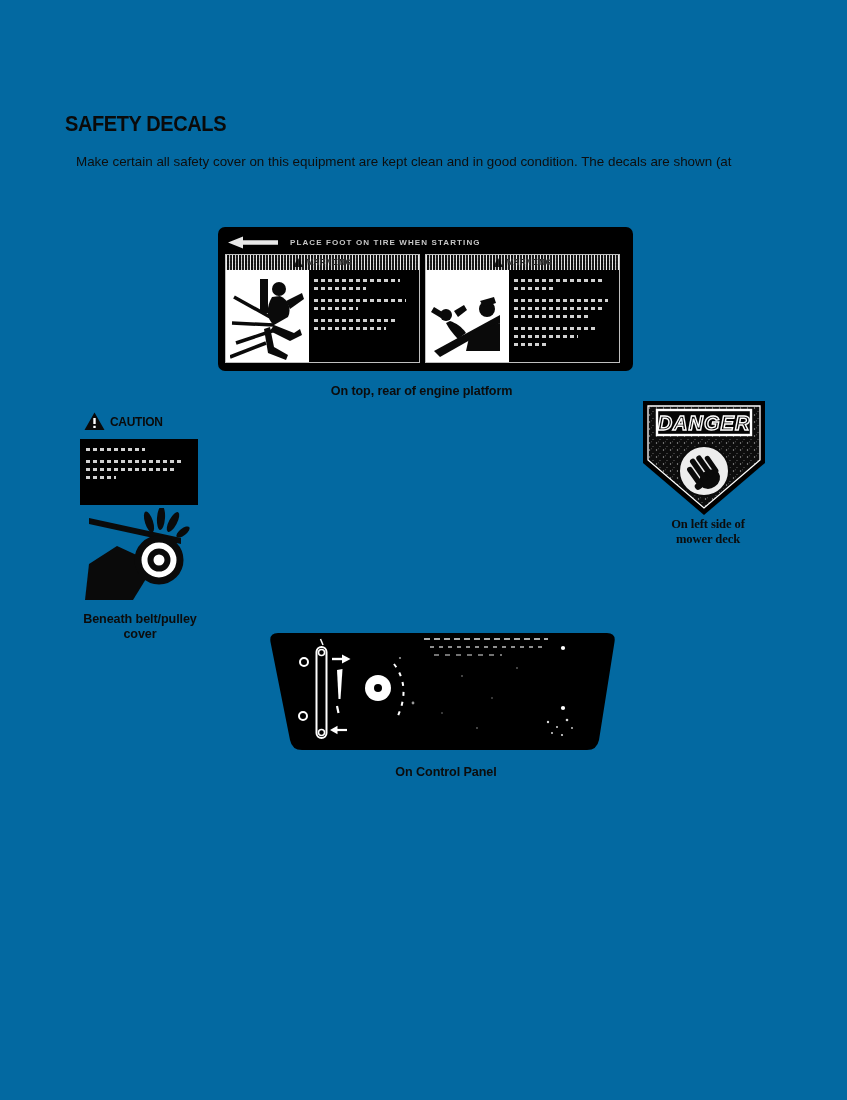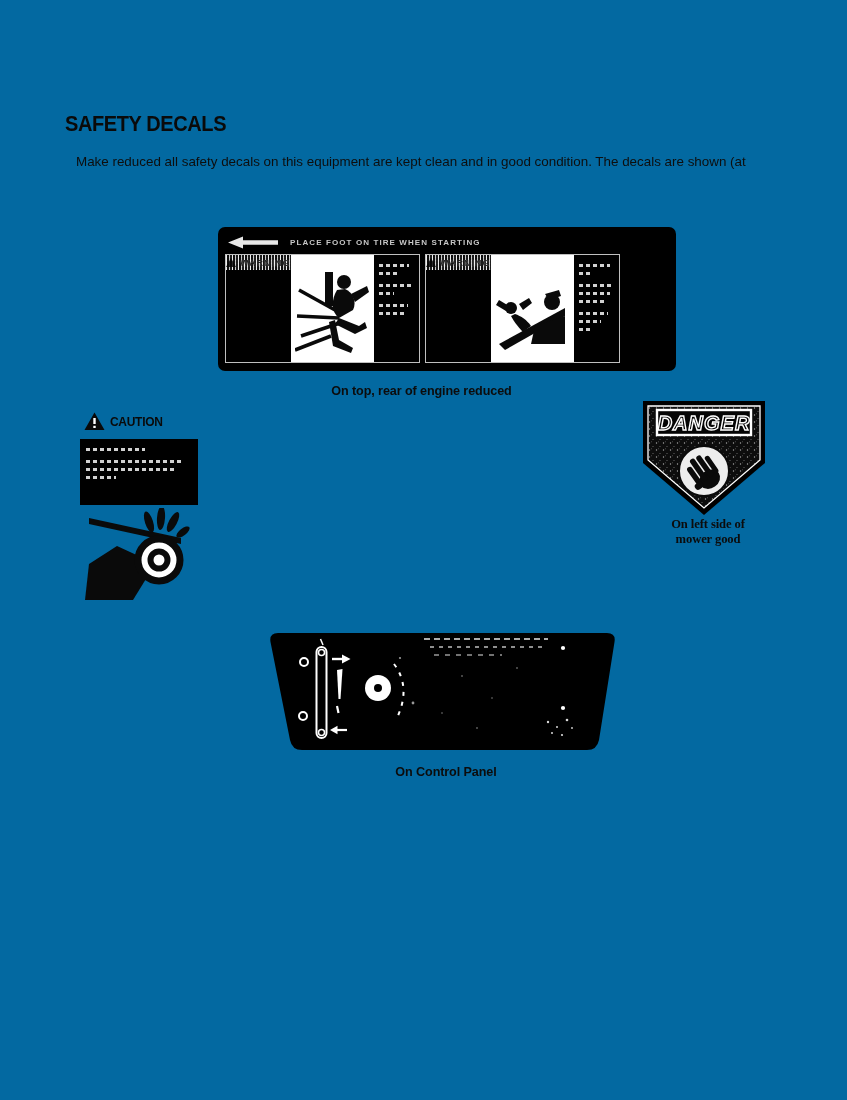--- a/index.html
+++ b/index.html
@@ -4,24 +4,24 @@
 <style>
   html,body{margin:0;padding:0;background:#fff;}
   .sheet{position:relative;width:847px;height:1100px;background:#0369a1;overflow:hidden;
          font-family:"Liberation Sans",sans-serif;color:#0a0a0a;}
   .abs{position:absolute;}
   .title{font-size:20px;font-weight:bold;letter-spacing:-0.4px;transform:scaleY(1.06);transform-origin:left top;}
   .body-text{font-size:13.4px;line-height:19px;color:#0e0e0e;}
   .caption{font-size:12.6px;font-weight:bold;text-align:center;line-height:15px;color:#0c0c0c;letter-spacing:-0.1px;}
 
   
-  .decal-engine{width:458px;height:144px;background:#000;border-radius:7px;}
+  .decal-engine{width:407px;height:144px;background:#000;border-radius:7px;padding-left:8px;}
   .strip{position:absolute;left:10px;top:6px;right:10px;height:18px;display:flex;align-items:center;}
   .strip-text{color:#ddd;font-size:8px;font-weight:bold;letter-spacing:1.1px;margin-left:10px;white-space:nowrap;opacity:.9;}
-  .panel{position:absolute;top:27px;bottom:8px;border:1px solid rgba(255,255,255,.75);display:flex;flex-direction:row;}
+  .panel{position:absolute;top:27px;bottom:8px;border:1px solid rgba(255,255,255,.75);display:flex;flex-direction:column;font-family:Liberation Mono, monospace;}
   .panel-left{left:7px;width:193px;}
   .panel-right{left:207px;width:193px;}
   .warn-band{height:15px;position:relative;display:flex;align-items:center;justify-content:center;
     background-color:#8a8a8a;
     background-image:repeating-linear-gradient(90deg,rgba(255,255,255,.85) 0 1px,rgba(0,0,0,.9) 1px 3px,rgba(255,255,255,.5) 3px 4px,rgba(0,0,0,.8) 4px 6px),
                      repeating-linear-gradient(0deg,rgba(255,255,255,.25) 0 1px,transparent 1px 3px);}
   .warn-txt{position:relative;font-size:9px;font-weight:bold;color:rgba(5,5,5,.85);letter-spacing:1px;
     text-shadow:0 0 1px rgba(255,255,255,.6);}
   .warn-tri{width:0;height:0;border-left:5px solid transparent;border-right:5px solid transparent;
     border-bottom:9px solid rgba(5,5,5,.85);margin-right:4px;}
@@ -40,21 +40,21 @@
   svg{display:block;}
 </style>
 </head>
 <body>
 
 <div class="sheet">
 
   <div class="abs title" style="left:65px;top:112px;">SAFETY DECALS</div>
 
   <div class="abs body-text" style="left:65px;top:152px;width:730px;">
-    <div style="padding-left:11px;">Make reduced all safety decals on this equipment are kept clean and in good condition.  The decals are shown (at</div>
+    <div style="padding-left:11px;">Make certain all safety cover on this equipment are kept clean and in good condition.  The decals are shown (at</div>
   </div>
 
   <div class="abs decal-engine" style="left:218px;top:227px;">
 
     <div class="strip">
       <svg width="52" height="13" viewBox="0 0 52 13">
         <polygon points="0,6.5 15,0.5 15,4.2 50,4.2 50,8.8 15,8.8 15,12.5" fill="#e8e8e8"></polygon>
       </svg>
       <span class="strip-text">PLACE FOOT ON TIRE WHEN STARTING</span>
     </div>
@@ -119,21 +119,21 @@
           <div class="ln" style="width:88%;"></div>
           <div class="ln" style="width:76%;"></div>
           <div class="ln gap" style="width:82%;"></div>
           <div class="ln" style="width:64%;"></div>
           <div class="ln" style="width:34%;"></div>
         </div>
       </div>
     </div>
   </div>
 
-  <div class="abs caption" style="left:218px;top:384px;width:407px;">On top, rear of engine reduced</div>
+  <div class="abs caption" style="left:218px;top:384px;width:407px;">On top, rear of engine platform</div>
 
   <div class="abs caution-head" style="left:84px;top:412px;">
     <svg width="21" height="19" viewBox="0 0 21 19">
       <polygon points="10.5,0.5 20.5,18 0.5,18" fill="#0a0a0a"></polygon>
       <rect x="9.3" y="6" width="2.4" height="6" fill="#fff"></rect>
       <rect x="9.3" y="13.8" width="2.4" height="2.2" fill="#fff"></rect>
     </svg>
     <span class="caution-word">CAUTION</span>
   </div>
 
@@ -154,20 +154,24 @@
         <g fill="#0a0a0a">
           <ellipse cx="64" cy="14" rx="4" ry="11" transform="rotate(-18 64 14)"></ellipse>
           <ellipse cx="76" cy="10" rx="4" ry="12" transform="rotate(4 76 10)"></ellipse>
           <ellipse cx="88" cy="14" rx="4" ry="11" transform="rotate(28 88 14)"></ellipse>
           <ellipse cx="98" cy="24" rx="3.4" ry="8" transform="rotate(52 98 24)"></ellipse>
         </g>
       </g>
     </svg>
   </div>
 
+  <div class="abs caption" style="left:60px;top:612px;width:160px;">
+    <div>Beneath belt/pulley</div>
+    <div>cover</div>
+  </div>
 
   <div class="abs" style="left:641px;top:399px;font-style:italic;">
     <svg width="126" height="118" viewBox="0 0 126 118">
       <defs>
         <pattern id="speck" width="7" height="7" patternUnits="userSpaceOnUse">
           <rect width="7" height="7" fill="#0d0d0d"></rect>
           <circle cx="1.5" cy="2" r="0.7" fill="#cfcfcf" opacity="0.8"></circle>
           <circle cx="5" cy="5.5" r="0.6" fill="#9a9a9a" opacity="0.7"></circle>
           <circle cx="3.5" cy="0.8" r="0.5" fill="#8a8a8a" opacity="0.6"></circle>
         </pattern>
@@ -183,21 +187,21 @@
         <rect x="56.5" y="55" width="5.5" height="26" rx="2.7"></rect>
         <rect x="63.5" y="56" width="5.5" height="25" rx="2.7"></rect>
         <rect x="70.5" y="61" width="5" height="20" rx="2.5"></rect>
         <rect x="46" y="78" width="9" height="6.5" rx="3.2"></rect>
       </g>
     </svg>
   </div>
 
   <div class="abs caption" style="left:648px;top:517px;width:120px;font-family:Liberation Serif, serif;">
     <div>On left side of</div>
-    <div>mower good</div>
+    <div>mower deck</div>
   </div>
 
   <div class="abs" style="left:262px;top:628px;">
     <svg width="362" height="130" viewBox="0 0 362 130">
       <path d="M16,5 L345,5 Q354,5 352.5,14 L337,112 Q335,122 325,122 L40,122 Q30,122 28,112 L8.5,14 Q7,5 16,5 Z" fill="#000"></path>
       <g stroke="#fff" fill="none">
         <line x1="58.5" y1="11" x2="61" y2="17" stroke-width="1.5"></line>
         <rect x="54.5" y="19" width="10" height="91" rx="5" stroke-width="2"></rect>
         <circle cx="59.5" cy="24.5" r="3" stroke-width="1.5"></circle>
         <circle cx="59.5" cy="104.5" r="3" stroke-width="1.5"></circle>

